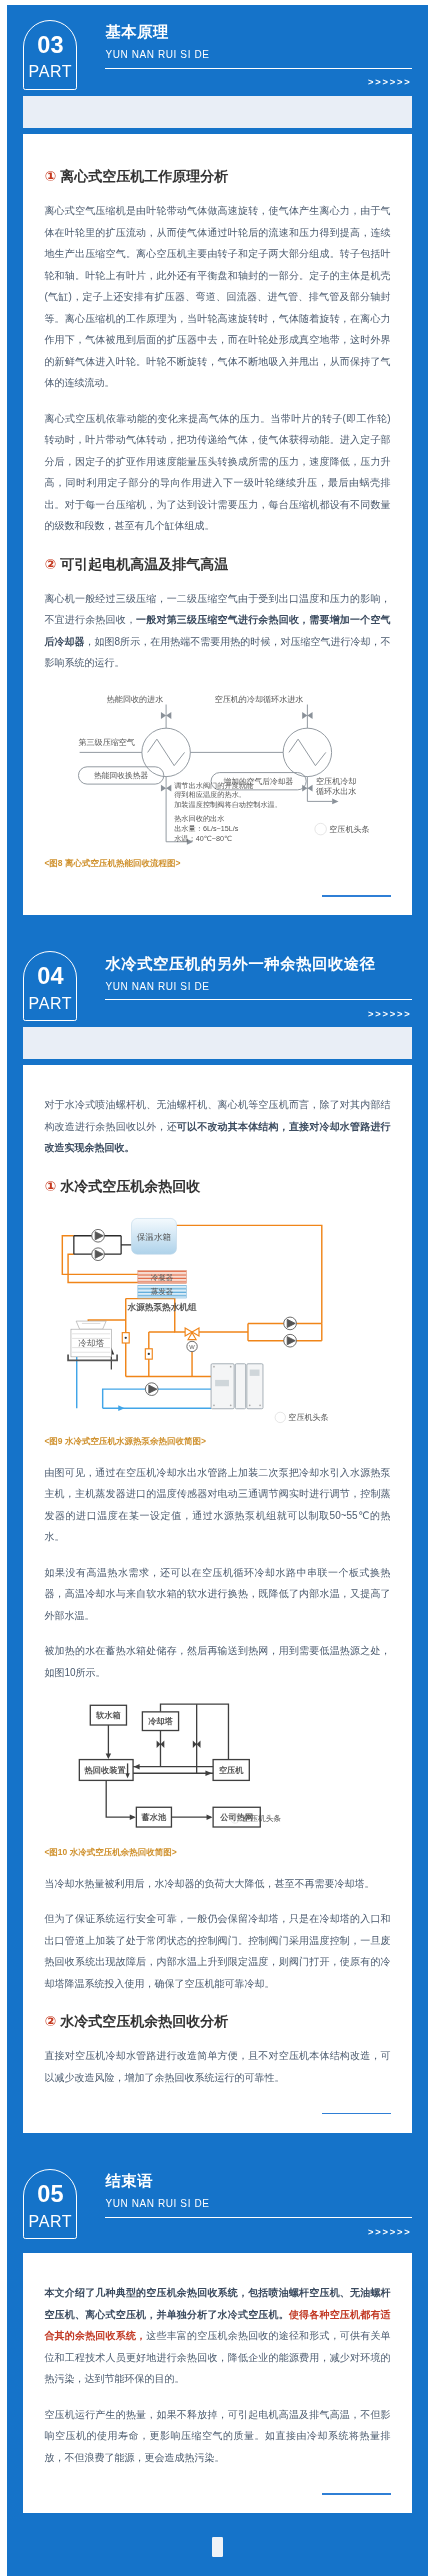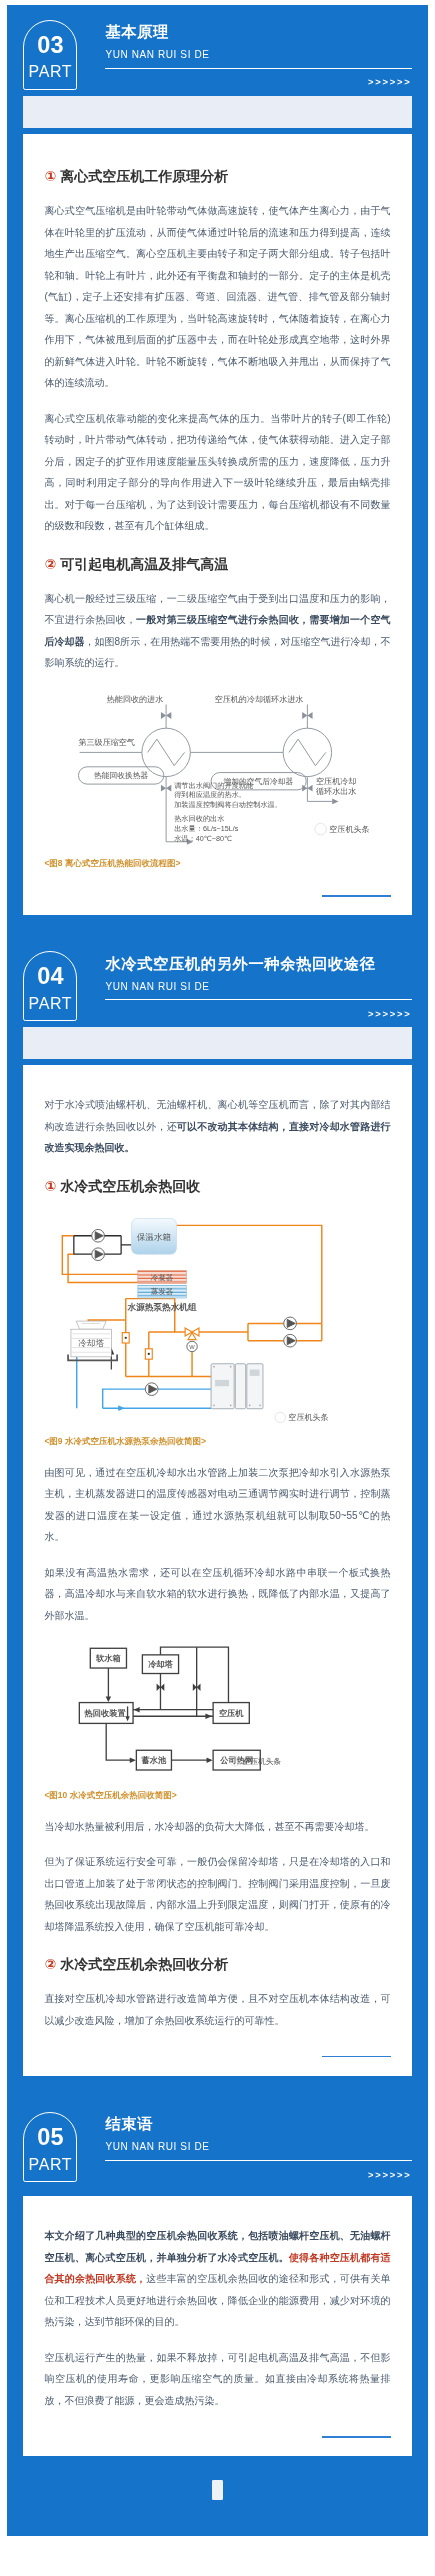--- a/index.html
+++ b/index.html
@@ -251,20 +251,21 @@
           <g>
             <circle cx="408" cy="351" r="9" fill="none" stroke="#d4d4d4"></circle>
             <text x="422" y="356" fill="#c9c9c9" font-size="14">空压机头条</text>
           </g>
         </svg>
         <figcaption class="fig-caption">&lt;图9 水冷式空压机水源热泵余热回收简图&gt;</figcaption>
       </figure>
 
       <p>由图可见，通过在空压机冷却水出水管路上加装二次泵把冷却水引入水源热泵主机，主机蒸发器进口的温度传感器对电动三通调节阀实时进行调节，控制蒸发器的进口温度在某一设定值，通过水源热泵机组就可以制取50~55℃的热水。</p>
       <p>如果没有高温热水需求，还可以在空压机循环冷却水路中串联一个板式换热器，高温冷却水与来自软水箱的软水进行换热，既降低了内部水温，又提高了外部水温。</p>
+      <p>被加热的水在蓄热水箱处储存，然后再输送到热网，用到需要低温热源之处，如图10所示。</p>
 
       <figure>
         <svg class="fig-svg" width="329" viewBox="0 0 600 245" font-size="15">
           <g stroke="#3f3f3f" stroke-width="2.4" fill="none">
             <rect x="68" y="6" width="66" height="36"></rect>
             <rect x="163" y="18" width="66" height="34"></rect>
             <rect x="48" y="105" width="98" height="38"></rect>
             <rect x="292" y="105" width="66" height="38"></rect>
             <rect x="152" y="192" width="64" height="36"></rect>
             <rect x="292" y="192" width="86" height="36"></rect>

